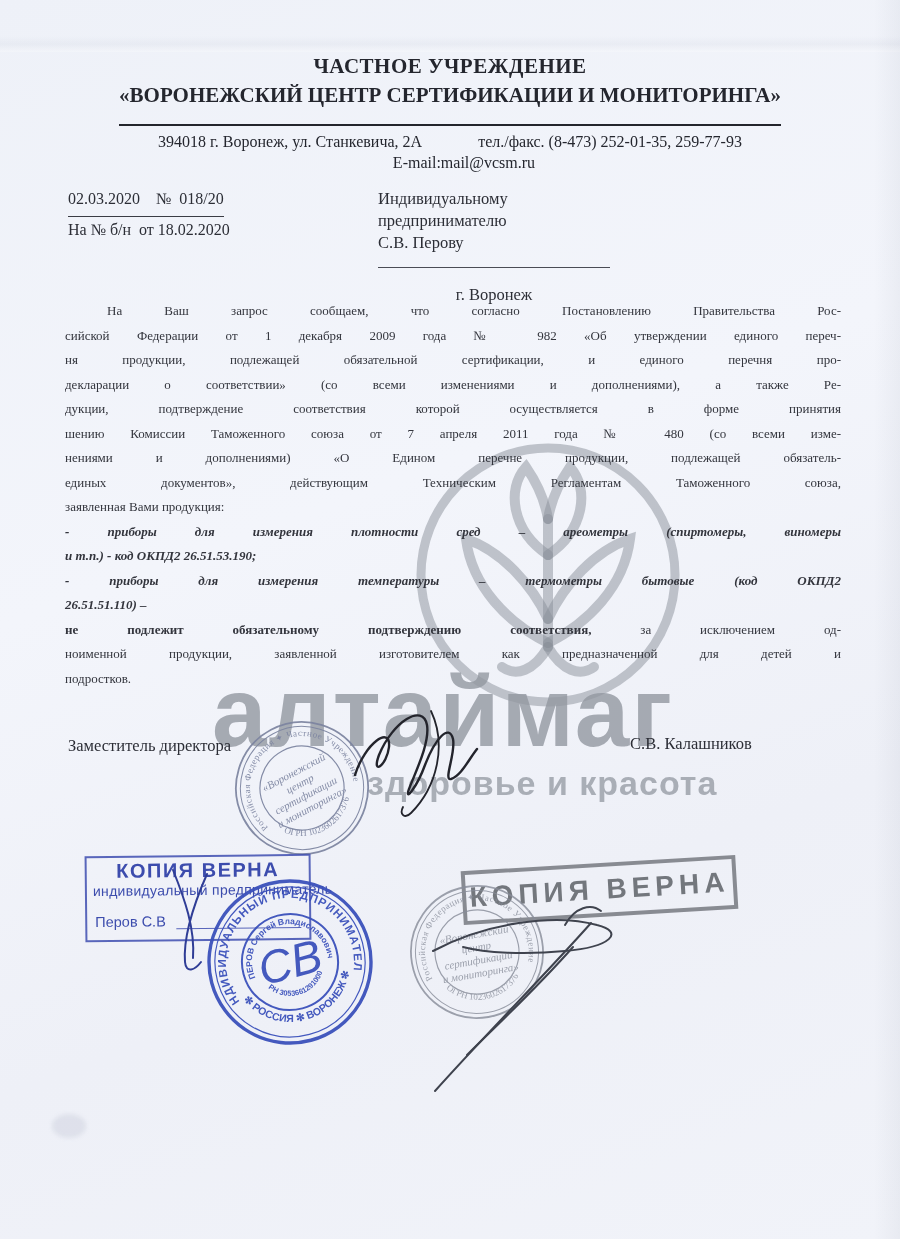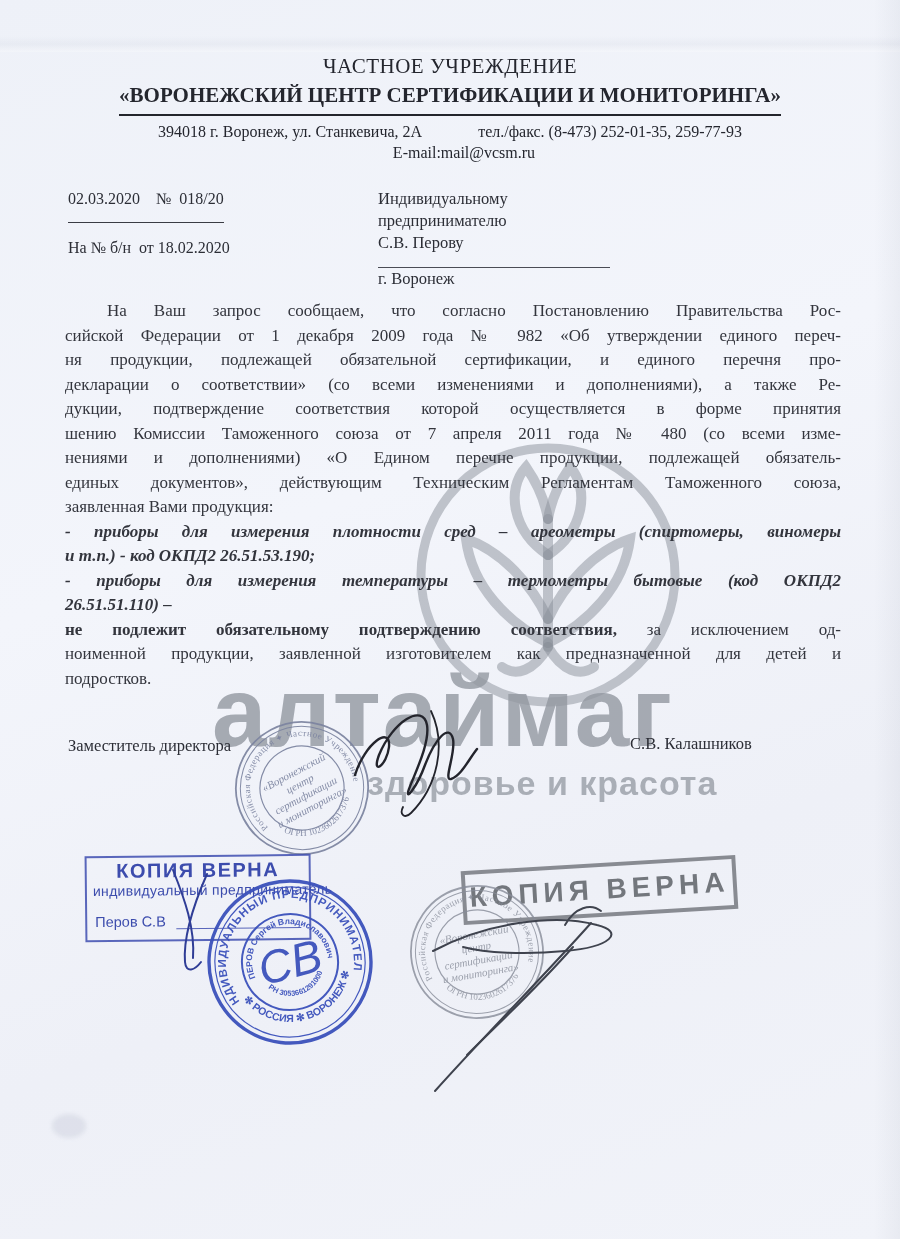--- a/index.html
+++ b/index.html
@@ -13,37 +13,37 @@
   .smudge{position:absolute;left:52px;top:1114px;width:34px;height:24px;border-radius:50%;
     background:rgba(110,112,150,.12);filter:blur(2px);}
 
   
   .wm{position:absolute;z-index:1;color:rgba(144,149,158,.75);font-family:"Liberation Sans",sans-serif;}
   .stamp{position:absolute;z-index:3;}
   .sig{position:absolute;z-index:4;}
 
   
   .hdr{position:absolute;left:0;top:54px;width:100%;text-align:center;color:#24262e;z-index:2;}
-  .hdr-t1{font-size:21px;font-weight:normal;letter-spacing:.5px;}
+  .hdr-t1{font-size:21px;font-weight:bold;letter-spacing:.5px;}
   .hdr-t2{font-size:21px;font-weight:bold;margin-top:4px;}
-  .hdr-t2 span{display:inline-block;border-bottom:2px solid #23252c;padding-bottom:6px;}
+  .hdr-t2 span{display:inline-block;border-bottom:2px solid #23252c;padding-bottom:16px;}
   .hdr-contact{margin-top:7px;font-size:16px;display:flex;justify-content:center;gap:56px;}
   .hdr-email{margin-top:3px;font-size:16px;padding-left:28px;}
 
   
   .ref{position:absolute;left:68px;top:190px;font-size:16px;z-index:2;}
-  .ref-out{display:inline-block;border-bottom:1.3px solid #3a3c44;padding-bottom:14px;white-space:pre;}
-  .ref-in{margin-top:16px;white-space:pre;}
+  .ref-out{display:inline-block;border-bottom:1.3px solid #3a3c44;padding-bottom:8px;white-space:pre;}
+  .ref-in{margin-top:4px;white-space:pre;}
   .addr{position:absolute;left:378px;top:188px;width:250px;font-size:16.5px;line-height:22px;z-index:2;}
   .addr-line{height:0;border-bottom:1.6px solid #4a4c55;width:232px;margin-top:13px;}
-  .addr-city{width:232px;margin-top:0;}
+  .addr-city{width:232px;text-align:center;margin-top:16px;}
 
   
   .body{position:absolute;left:65px;top:299px;width:776px;z-index:2;}
-  .line{font-size:17px;line-height:24.5px;color:#33353d;text-align:justify;text-align-last:justify;}
+  .line{font-size:13px;line-height:24.5px;color:#33353d;text-align:justify;text-align-last:justify;}
   .line.nj{text-align-last:left;}
   .line.ind{text-indent:42px;}
   .line.bi{font-weight:bold;font-style:italic;}
   .line .b{font-weight:bold;}
 
   .sigrow-pos{position:absolute;left:68px;top:736px;font-size:16.5px;z-index:2;}
   .sigrow-name{position:absolute;left:630px;top:734px;font-size:16.5px;z-index:2;}
 
   
   .wm-word{left:212px;top:656px;font-size:98px;font-weight:bold;letter-spacing:2px;color:rgba(146,151,160,.8);}

